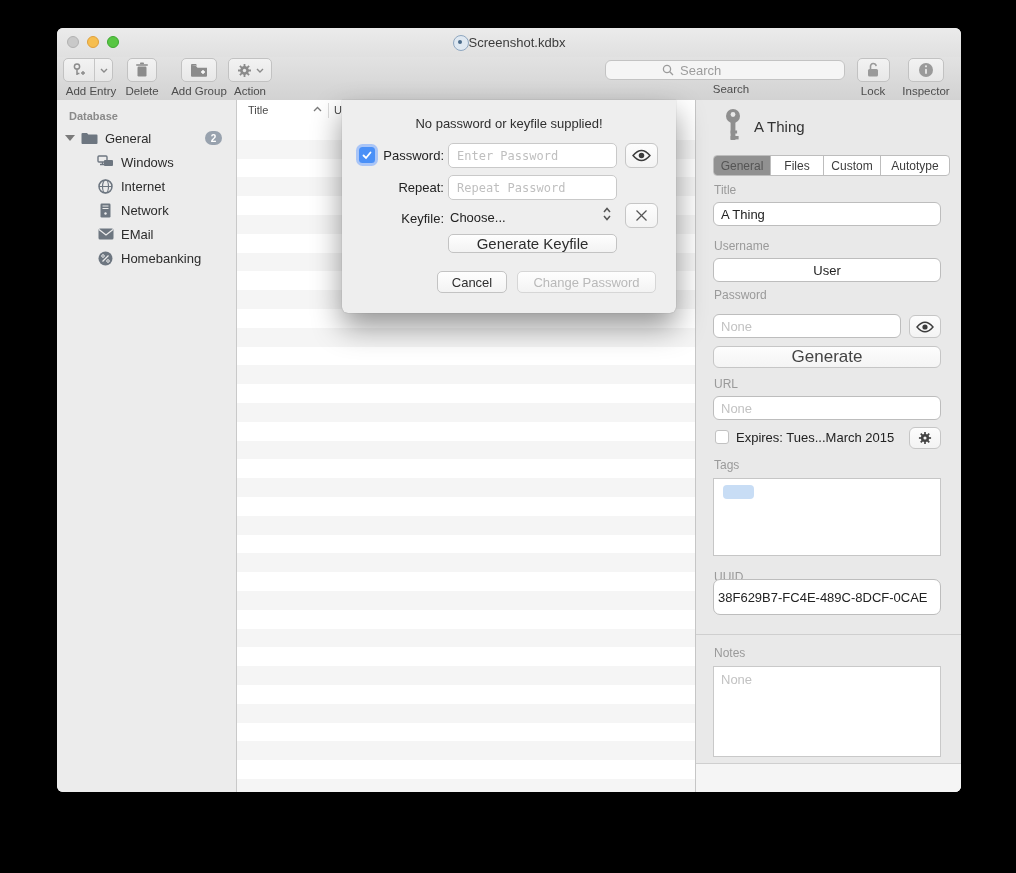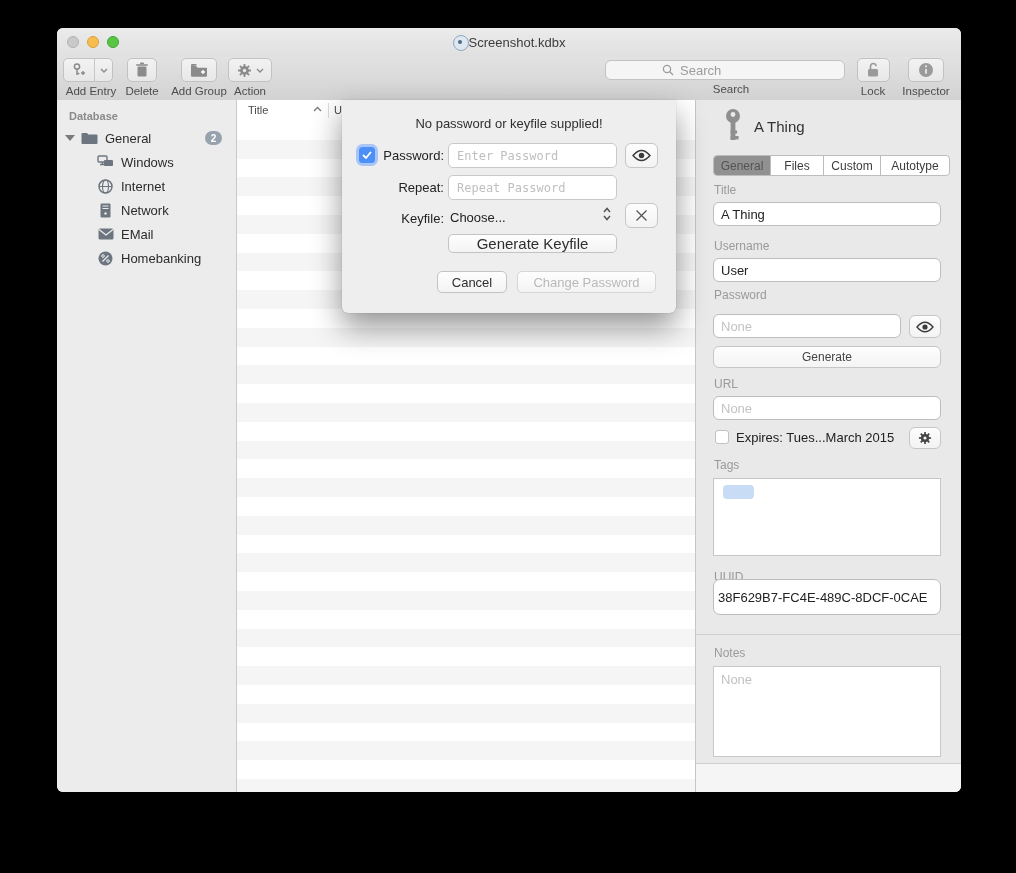--- a/index.html
+++ b/index.html
@@ -48,21 +48,21 @@
   .inspector{position:absolute;left:638px;top:0;width:266px;bottom:0;background:#e9e9e9;border-left:1px solid #c6c6c6;box-sizing:border-box;font-size:13px;}
   .insp-label{position:absolute;left:18px;font-size:12px;color:#9a9a9a;}
   .insp-field{position:absolute;left:17px;width:228px;height:24px;border:1px solid #bdbdbd;border-radius:6px;background:#fff;font-size:13px;color:#222;padding:0 7px;box-sizing:border-box;outline:none;font-family:inherit;}
   .insp-field::placeholder{color:#c2c2c2;}
   .entry-head{position:absolute;left:0;top:0;width:100%;height:50px;}
   .entry-title{position:absolute;left:58px;top:18px;font-size:15px;color:#333;}
   .segctrl{position:absolute;left:17px;top:55px;width:235px;height:19px;display:flex;border:1px solid #bdbdbd;border-radius:4px;overflow:hidden;background:#fff;font-size:12px;}
   .seg-item{display:flex;align-items:center;justify-content:center;color:#3c3c3c;border-right:1px solid #bdbdbd;box-sizing:border-box;}
   .seg-item:last-child{border-right:none;}
   .seg-item.sel{background:#919191;color:#545454;}
-  .insp-btn{position:absolute;border:1px solid #c6c6c6;border-radius:6px;background:linear-gradient(#fdfdfd,#f4f4f4);display:flex;align-items:center;justify-content:center;font-size:12px;color:#444;box-sizing:border-box;}
+  .insp-btn{position:absolute;border:1px solid #c6c6c6;border-radius:6px;background:linear-gradient(#fdfdfd,#f4f4f4);display:flex;align-items:center;justify-content:center;font-size:17px;color:#444;box-sizing:border-box;}
   .sq-btn{position:absolute;width:32px;height:23px;border:1px solid #c6c6c6;border-radius:6px;background:linear-gradient(#fdfdfd,#f3f3f3);display:flex;align-items:center;justify-content:center;box-sizing:border-box;}
   .cb{box-sizing:border-box;border-radius:3px;background:#fff;border:1px solid #c2c2c2;}
   .tagsbox{position:absolute;left:17px;top:378px;width:228px;height:78px;background:#fff;border:1px solid #c6c6c6;box-sizing:border-box;}
   .tagchip{position:absolute;left:9px;top:6px;width:31px;height:14px;border-radius:4px;background:#c8ddf5;}
   .divider{position:absolute;left:0;width:100%;height:1px;background:#cfcfcf;}
   .notesbox{position:absolute;left:17px;top:566px;width:228px;height:91px;background:#fff;border:1px solid #c9c9c9;box-sizing:border-box;resize:none;font-family:inherit;font-size:13px;color:#222;padding:5px 7px;outline:none;}
   .notesbox::placeholder{color:#c2c2c2;}
   .insp-footer{position:absolute;left:0;bottom:0;width:100%;height:29px;background:#f5f5f5;border-top:1px solid #cfcfcf;box-sizing:border-box;}
   
   .dialog{position:absolute;left:285px;top:72px;width:334px;height:213px;background:#eeeeee;border-radius:0 0 6px 6px;box-shadow:0 14px 30px rgba(0,0,0,.42),0 0 1px rgba(0,0,0,.35);z-index:10;}
@@ -291,21 +291,21 @@
         <div class="seg-item sel" style="width:57px;">General</div>
         <div class="seg-item" style="width:53px;">Files</div>
         <div class="seg-item" style="width:57px;">Custom</div>
         <div class="seg-item" style="flex:1;">Autotype</div>
       </div>
 
       <div class="insp-label" style="top:83px;">Title</div>
       <input class="insp-field" style="top: 102px;" value="A Thing">
 
       <div class="insp-label" style="top:139px;">Username</div>
-      <input class="insp-field" style="top: 158px;" value="User">
+      <input class="insp-field" style="top: 158px; text-align: center;" value="User">
 
       <div class="insp-label" style="top:188px;">Password</div>
       <input class="insp-field" style="top: 214px; width: 188px;" placeholder="None">
       <div class="sq-btn" style="left:213px;top:215px;">
         <svg width="18" height="12" viewBox="0 0 18 12">
             <path d="M1 6 Q9 -3.5 17 6 Q9 15.5 1 6 Z" fill="none" stroke="#3c3c3c" stroke-width="1.4"></path>
             <circle cx="9" cy="6" r="2.6" fill="#3c3c3c"></circle>
           </svg>
       </div>
 

